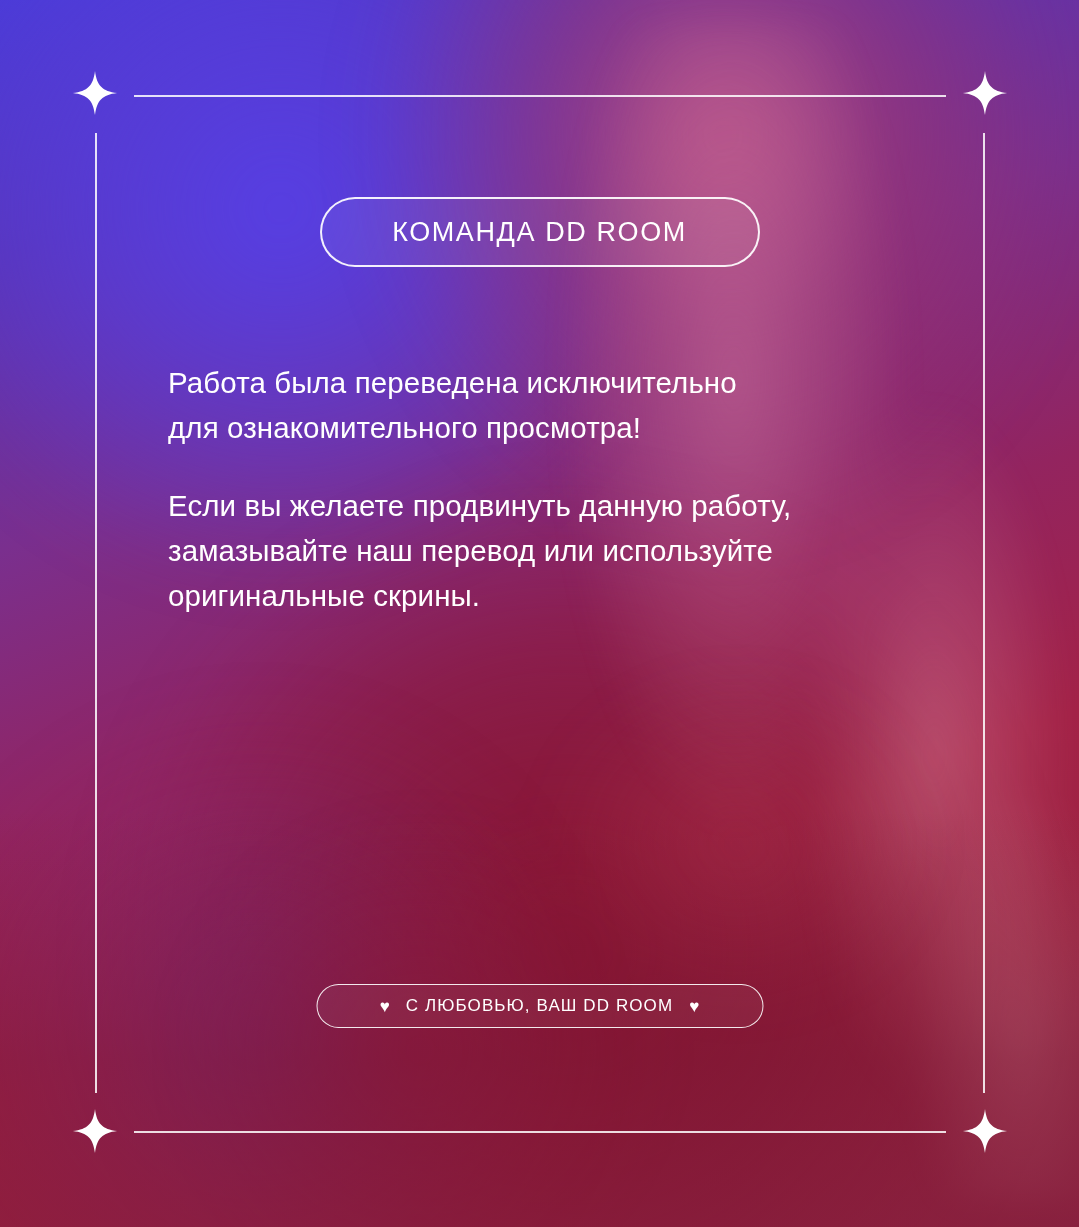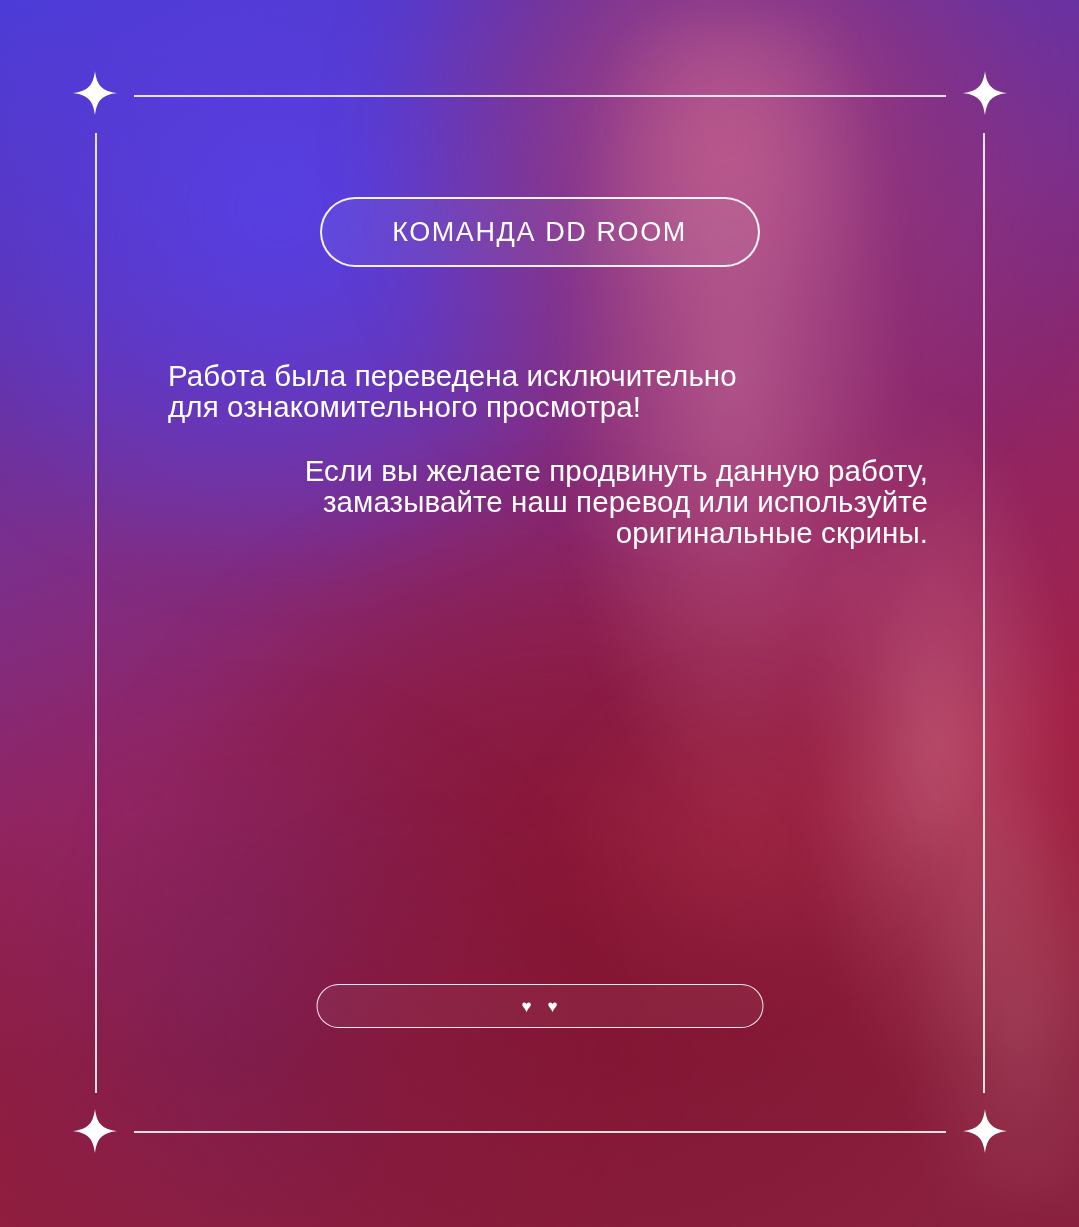--- a/index.html
+++ b/index.html
@@ -141,26 +141,26 @@
   }
 
   
   .body-copy {
     position: absolute;
     left: 168px;
     top: 360px;
     width: 760px;
     color: #ffffff;
     font-size: 29.5px;
-    line-height: 31px;
+    line-height: 45px;
     font-weight: 400;
     letter-spacing: 0.1px;
   }
   .body-copy p { margin: 0 0 33px 0; }
-  .body-copy p:last-child { margin-bottom: 0; text-align: right; }
+  .body-copy p:last-child { margin-bottom: 0; }
 
   
   .footer-pill {
     position: absolute;
     left: 50%;
     transform: translateX(-50%);
     top: 984px;
     width: 447px;
     height: 44px;
     border: 1.6px solid rgba(255,255,255,0.9);
@@ -228,16 +228,17 @@
     <span class="pill-text">КОМАНДА DD ROOM</span>
   </div>
 
   <div class="body-copy">
     <p>Работа была переведена исключительно<br>для ознакомительного просмотра!</p>
     <p>Если вы желаете продвинуть данную работу,<br>замазывайте наш перевод или используйте<br>оригинальные скрины.</p>
   </div>
 
   <div class="footer-pill">
     <span class="heart">♥</span>
+    <span class="f-text">С ЛЮБОВЬЮ, ВАШ DD ROOM</span>
     <span class="heart">♥</span>
   </div>
 
 </div>
 
 </body></html>

